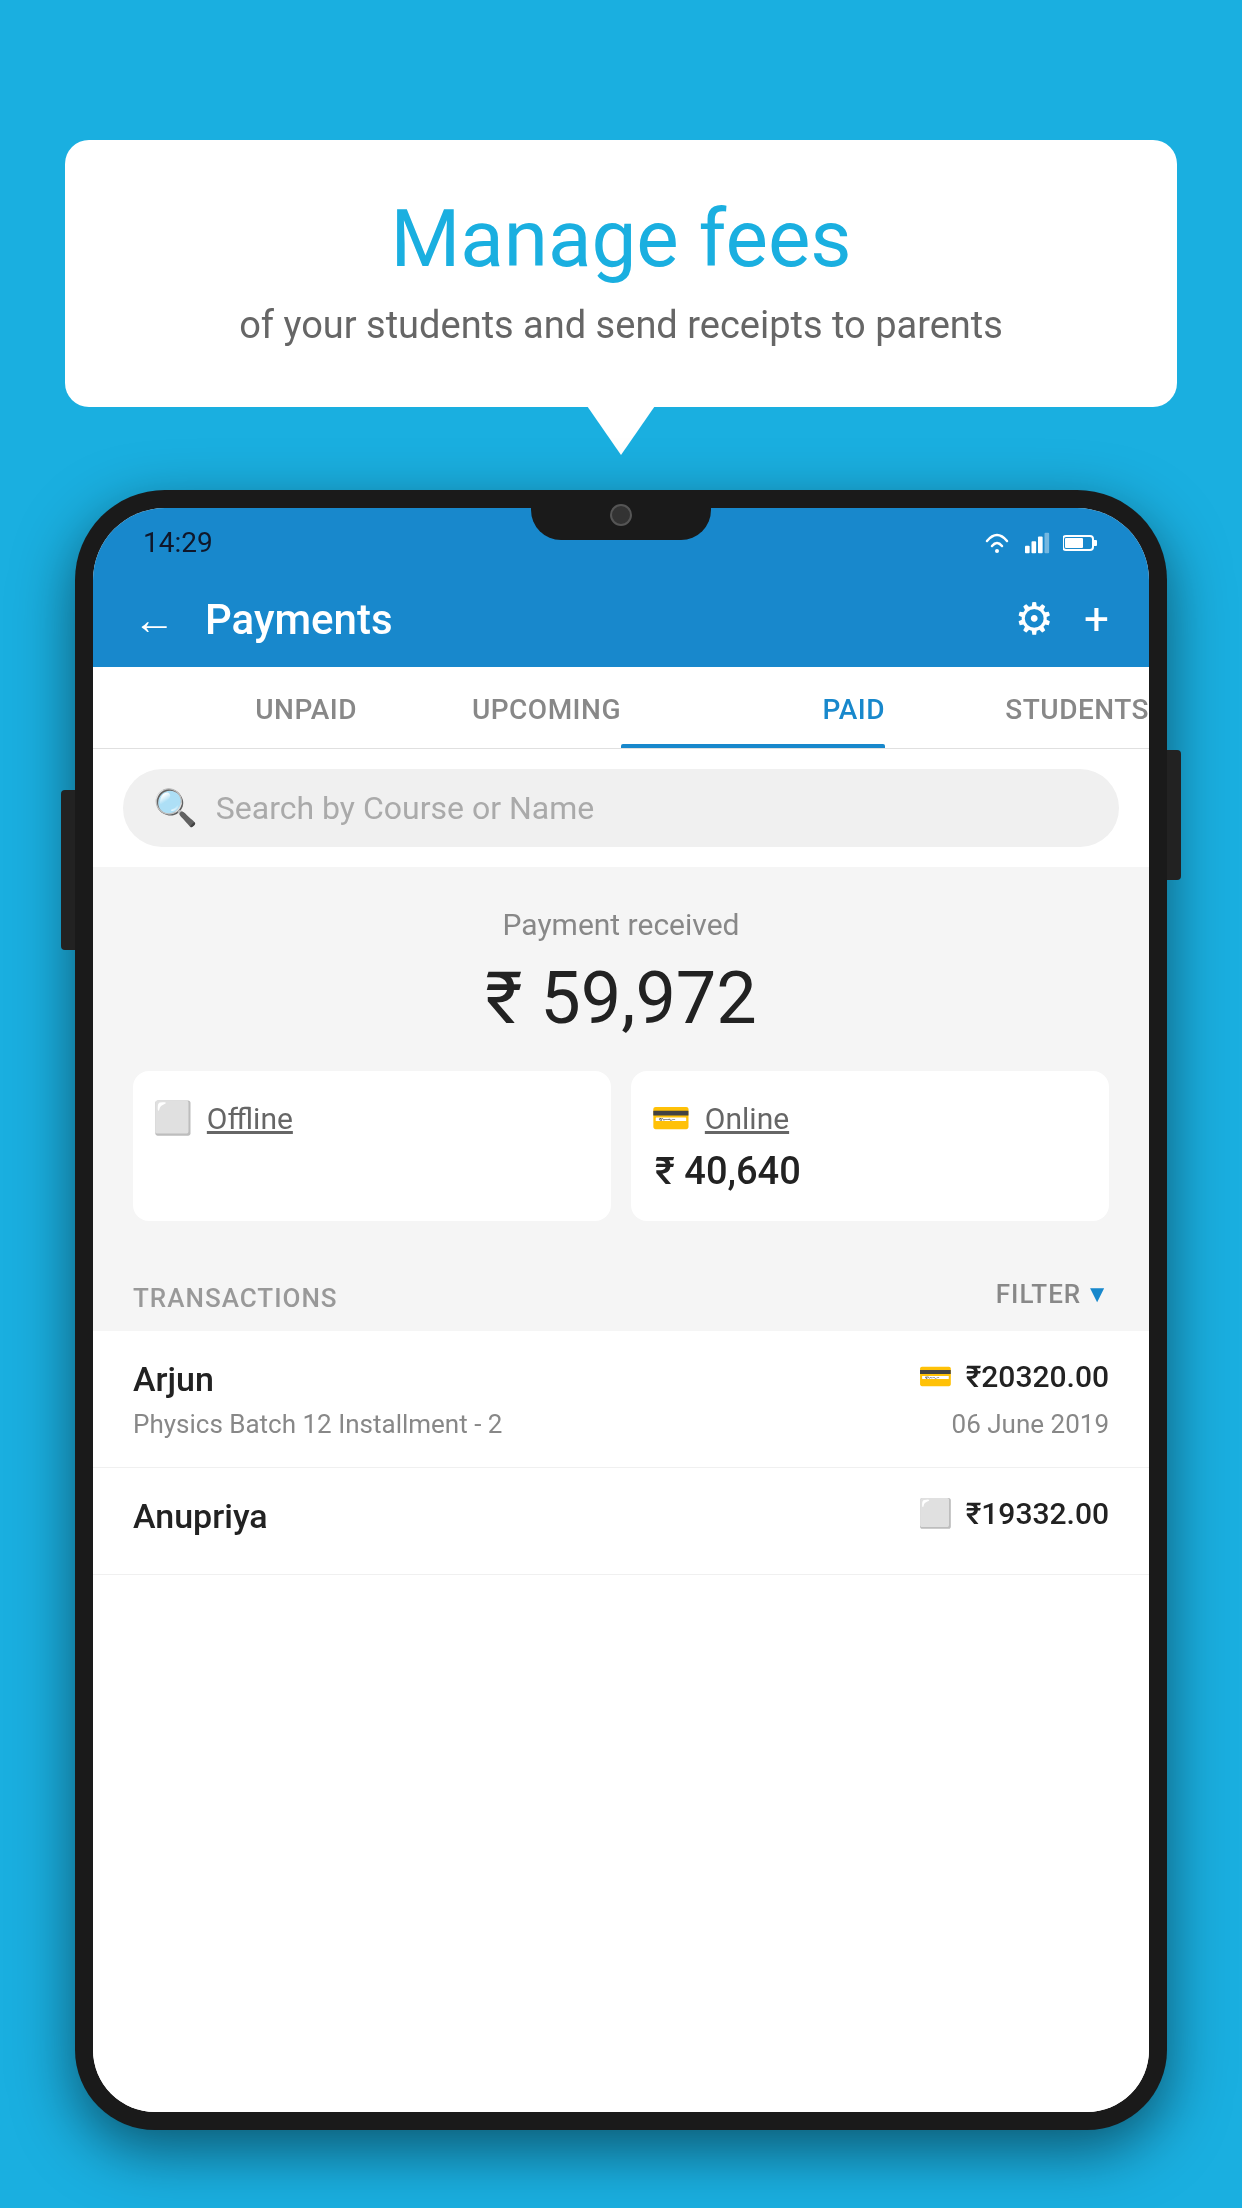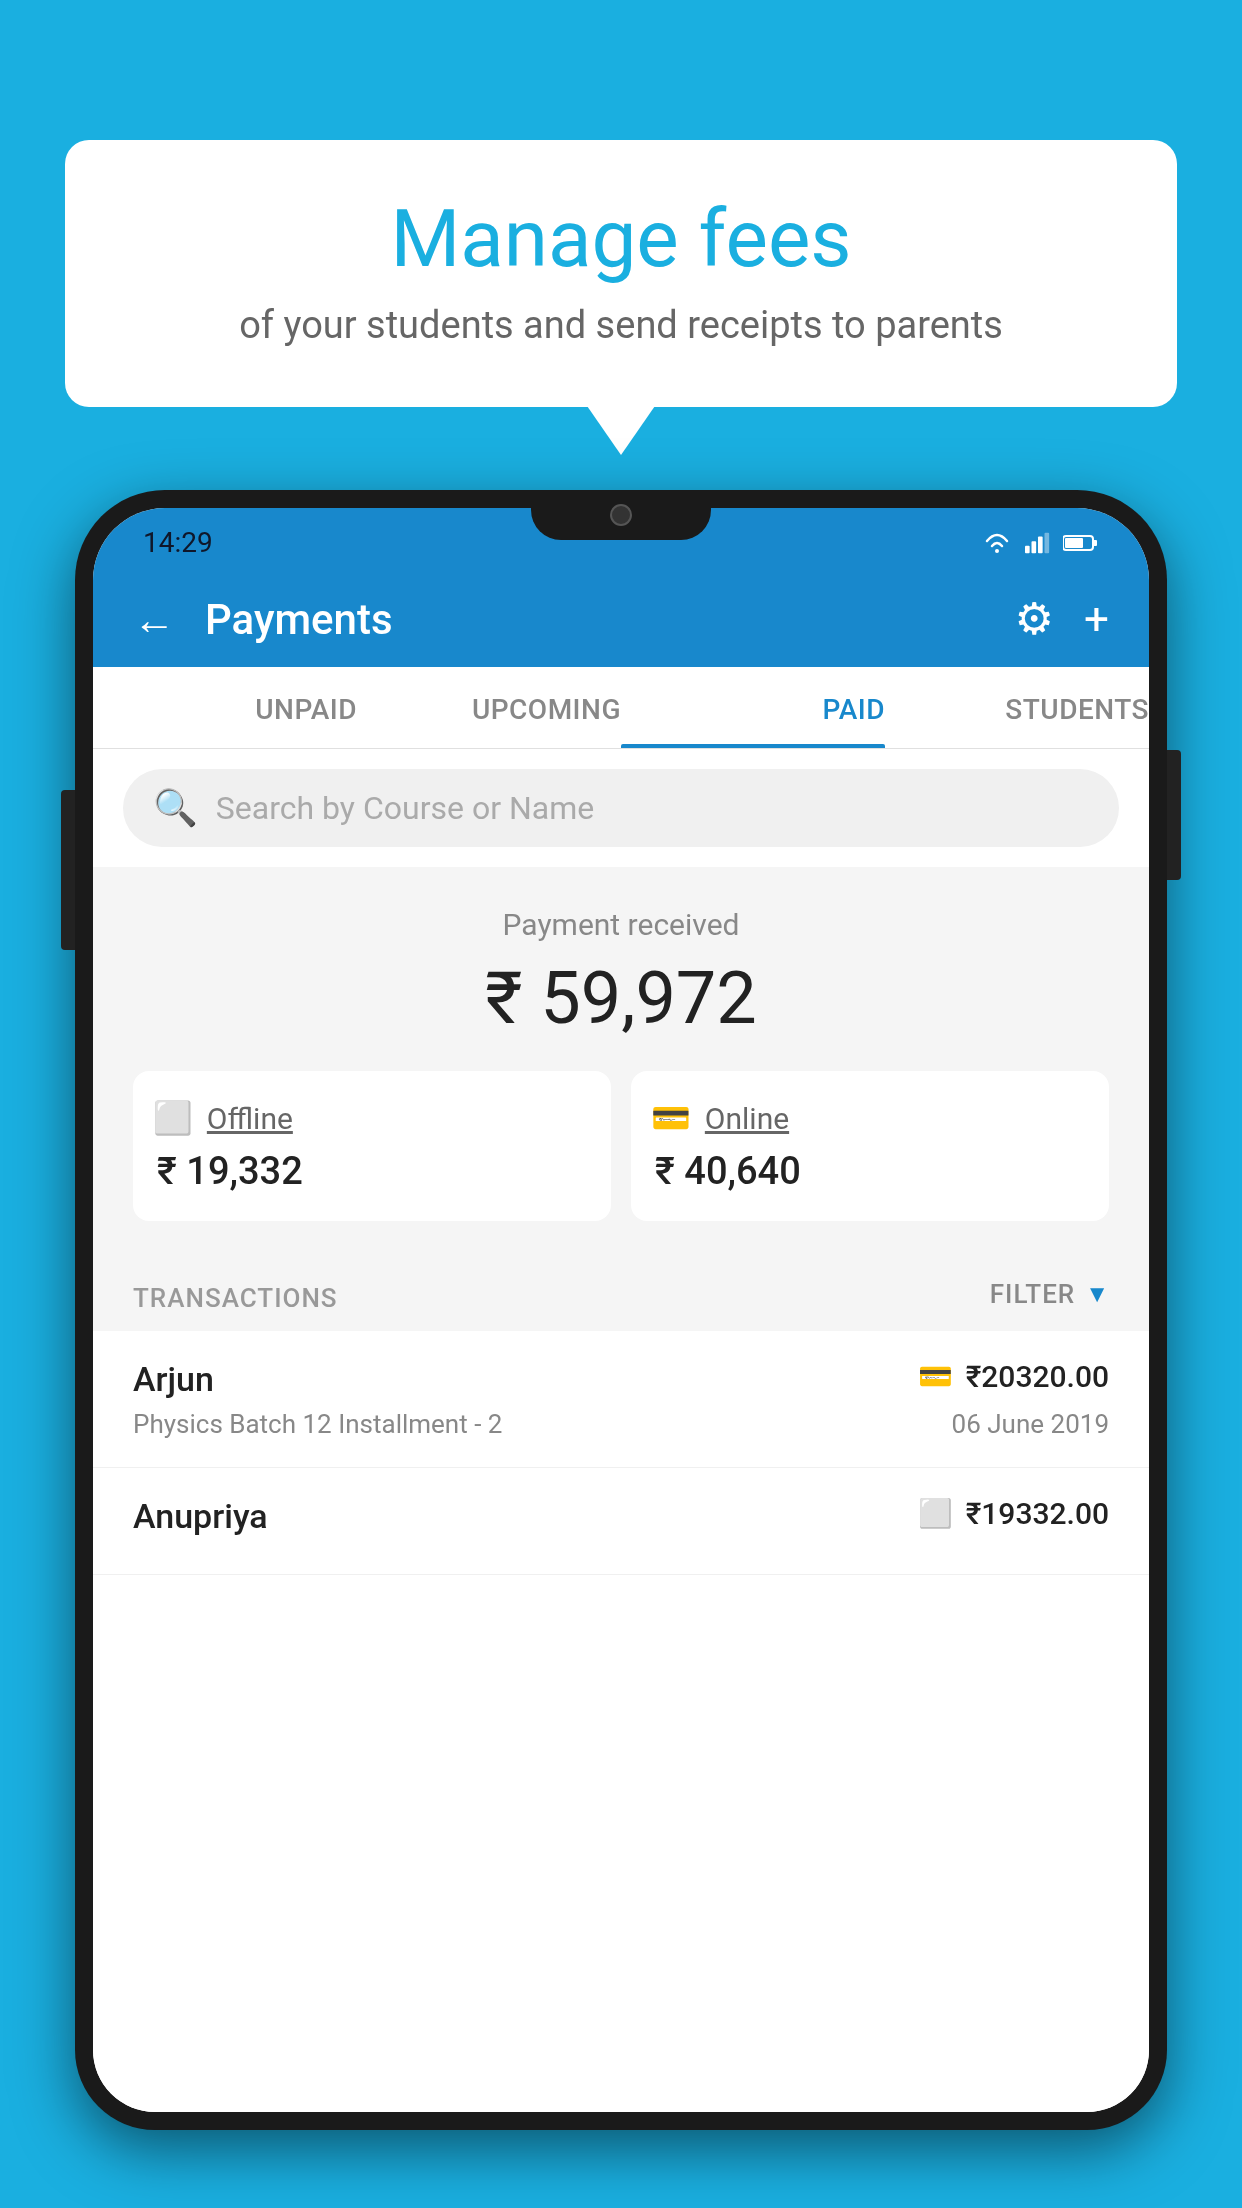--- a/index.html
+++ b/index.html
@@ -335,21 +335,21 @@
       color: #999;
       font-size: 26px;
       font-weight: 500;
       letter-spacing: 1px;
       margin-top: 8px;
     }
 
     .filter-container {
       display: flex;
       align-items: center;
-      gap: 10px;
+      gap: 4px;
     }
 
     .filter-label {
       color: #888;
       font-size: 26px;
       font-weight: 500;
       letter-spacing: 1px;
     }
 
     .filter-arrow {
@@ -482,21 +482,20 @@
 
       <div class="payment-received">
         <div class="payment-label">Payment received</div>
         <div class="payment-amount">₹ 59,972</div>
         <div class="payment-cards">
           <div class="payment-card">
             <div class="payment-card-header">
               <span class="payment-card-icon">⬜</span>
               <span class="payment-card-type">Offline</span>
             </div>
-            <div class="payment-card-amount">₹ 19,332</div>
           </div>
           <div class="payment-card">
             <div class="payment-card-header">
               <span class="payment-card-icon">💳</span>
               <span class="payment-card-type">Online</span>
             </div>
             <div class="payment-card-amount">₹ 40,640</div>
           </div>
         </div>
       </div>

